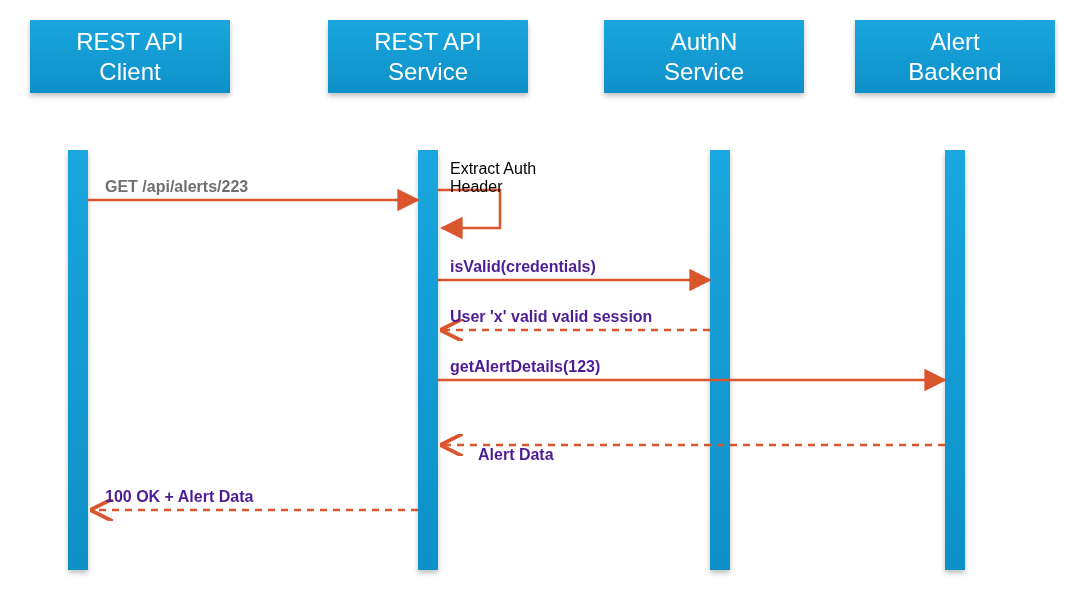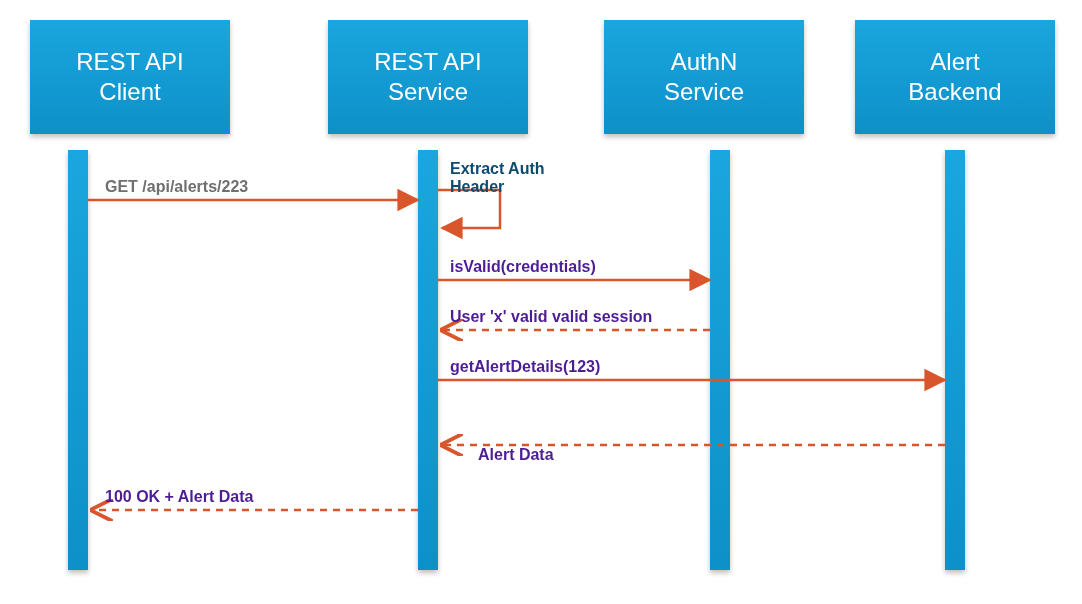--- a/index.html
+++ b/index.html
@@ -8,21 +8,21 @@
     width: 1082px;
     height: 604px;
     font-family: Arial, Helvetica, sans-serif;
     background: #fff;
     position: relative;
   }
   .participant {
     position: absolute;
     top: 20px;
     width: 200px;
-    height: 114px;
+    height: 73px;
     background: linear-gradient(to bottom, #1aa6de, #0e90c8);
     color: #fff;
     font-size: 24px;
     text-align: center;
     display: flex;
     align-items: center;
     justify-content: center;
     box-shadow: 0 3px 5px rgba(0,0,0,.25);
   }
   .participant .label {
@@ -98,21 +98,21 @@
 
   <line x1="438" y1="380" x2="945" y2="380" stroke="#d9552b" stroke-width="2.5" marker-end="url(#arrowSolid)"></line>
 
   <line x1="945" y1="445" x2="442" y2="445" stroke="#d9552b" stroke-width="2.5" stroke-dasharray="7 6" marker-end="url(#arrowOpen)"></line>
 
   <line x1="418" y1="510" x2="92" y2="510" stroke="#d9552b" stroke-width="2.5" stroke-dasharray="7 6" marker-end="url(#arrowOpen)"></line>
 </svg>
 
 <div class="msg-label" style="left:105px; top:178px; font-weight:700; color:#6f6f6f">GET /api/alerts/223</div>
 
-<div class="msg-label" style="left:450px; top:160px; font-weight:700; color:#0c4a6e; white-space:pre-line">Extract Auth
+<div class="msg-label" style="left:450px; top:160px; font-weight:400; color:#000000; white-space:pre-line">Extract Auth
 Header</div>
 
 <div class="msg-label" style="left:450px; top:258px">isValid(credentials)</div>
 
 <div class="msg-label" style="left:450px; top:308px">User 'x' valid valid session</div>
 
 <div class="msg-label" style="left:450px; top:358px">getAlertDetails(123)</div>
 
 <div class="msg-label" style="left:478px; top:446px">Alert Data</div>
 

